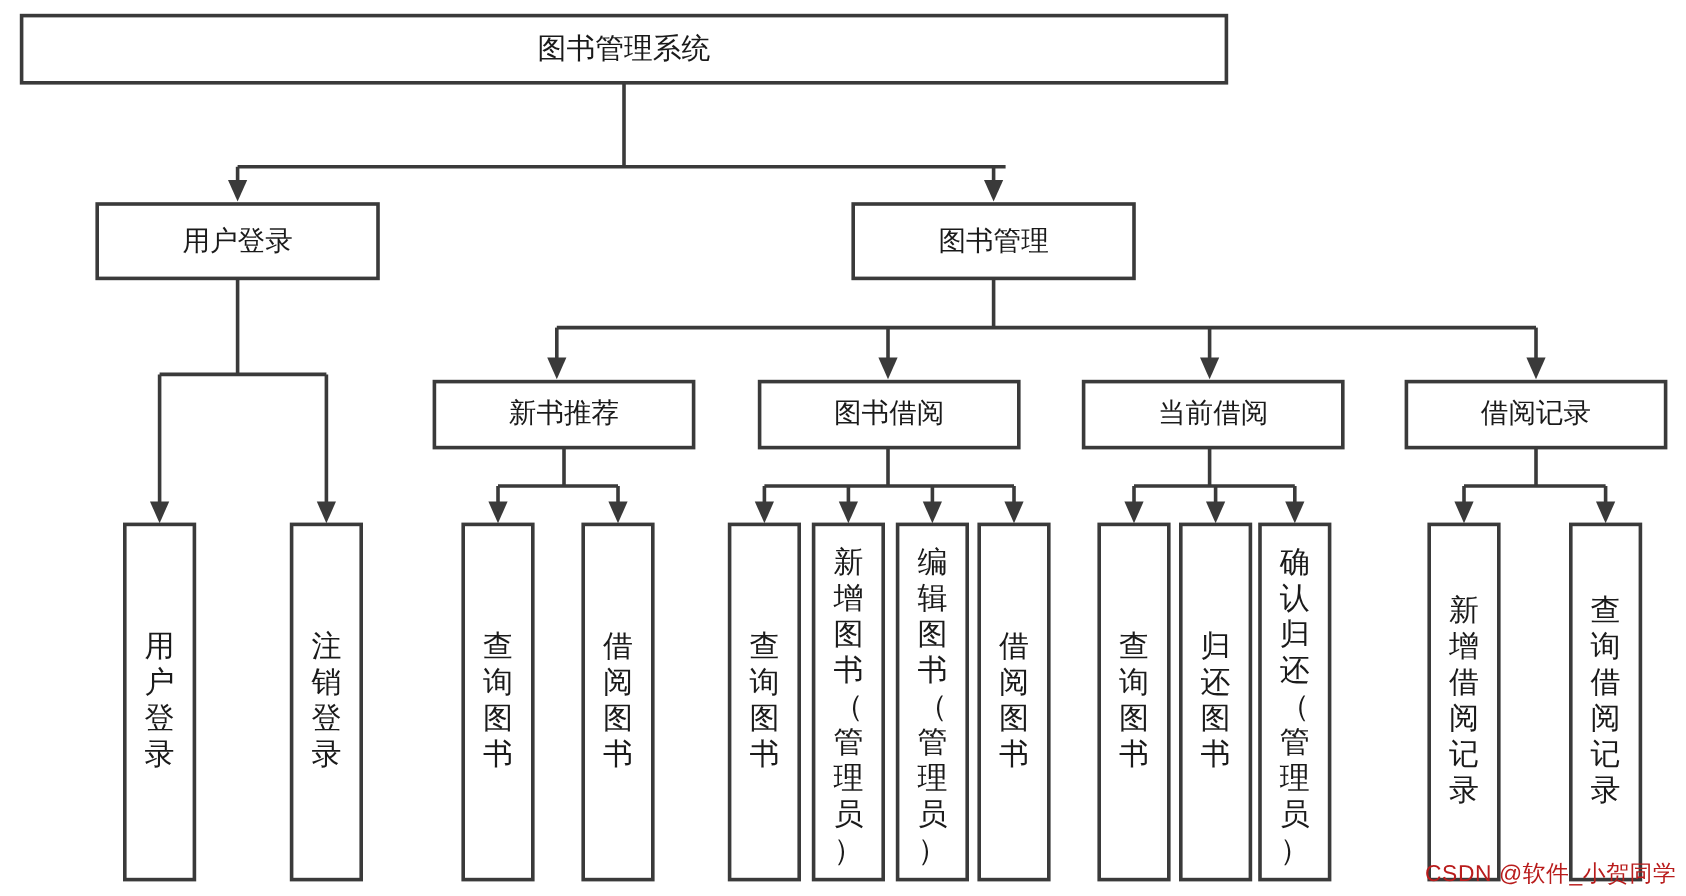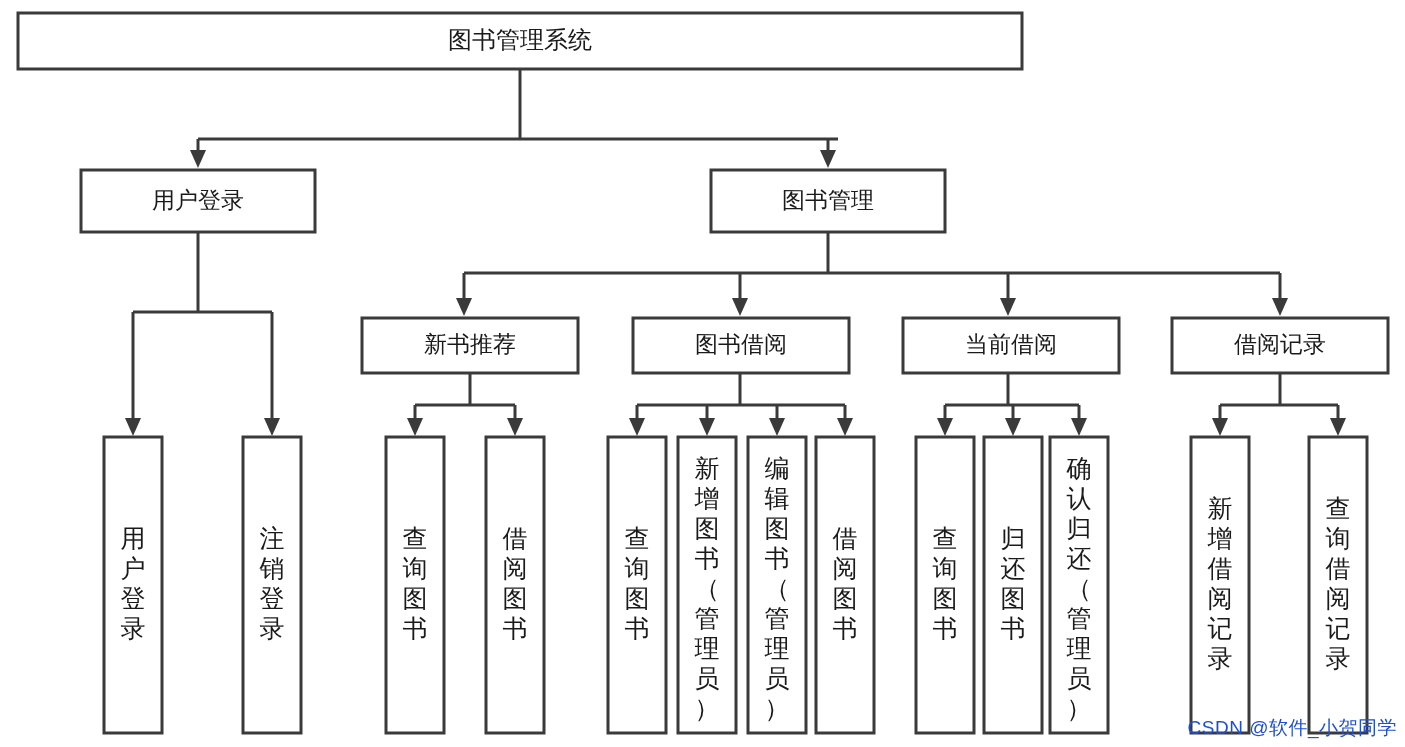--- a/index.html
+++ b/index.html
@@ -56,21 +56,21 @@
     fill: #1a1a1a;
     text-anchor: middle;
     dominant-baseline: middle;
   }
   .watermark {
     position: absolute;
     right: 8px;
     bottom: 6px;
     font-family: "Liberation Sans", "DejaVu Sans", sans-serif;
     font-size: 19px;
-    color: #1d4ed8;
+    color: #b91c1c;
     letter-spacing: 0.5px;
     white-space: nowrap;
     pointer-events: none;
   }
 </style>
 </head>
 <body>
 
 <div id="diagram-root">
   <svg class="diagram" viewBox="0 0 1405 747" xmlns="http://www.w3.org/2000/svg">

